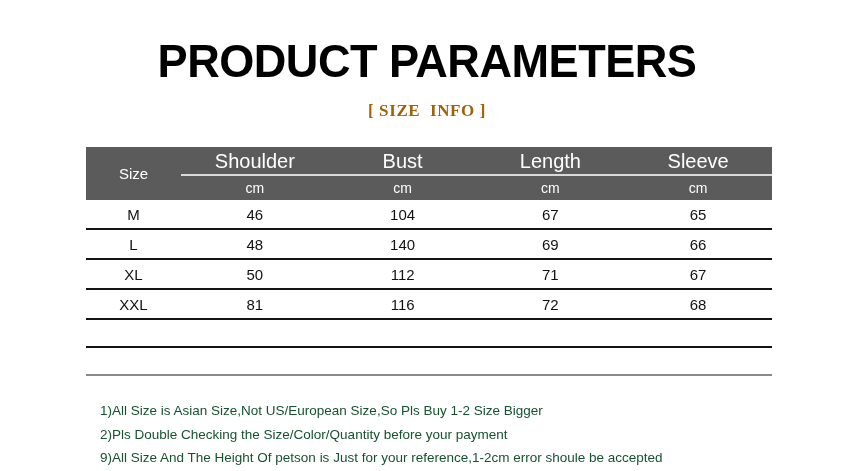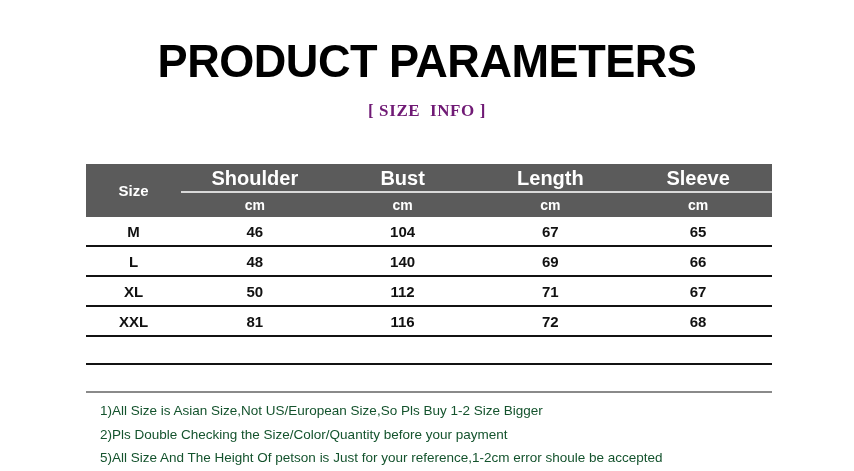--- a/index.html
+++ b/index.html
@@ -48,31 +48,30 @@
     position: absolute;
     left: 0;
     top: 90px;
     width: 854px;
     text-align: center;
     font-family: "Liberation Serif", serif;
     font-weight: bold;
     font-size: 17px;
     line-height: 22px;
     letter-spacing: 0.6px;
-    color: #701a75;
+    color: #a16207;
     white-space: pre;
   }
 
   
   .table-wrap {
     position: absolute;
     left: 86px;
-    top: 154px;
+    top: 137px;
     width: 686px;
-    font-weight: bold;
   }
 
   .thead {
     position: relative;
     background: #5b5b5b;
     height: 53px;
     width: 686px;
   }
 
   .th-size {
@@ -220,16 +219,16 @@
     </div>
 
     <div class="row empty"></div>
     <div class="row empty last-empty"></div>
 
   </div>
 
   <div class="notes">
     <div class="note">1)All Size is Asian Size,Not US/European Size,So Pls Buy 1-2 Size Bigger</div>
     <div class="note">2)Pls Double Checking the Size/Color/Quantity before your payment</div>
-    <div class="note">5)All Size And The Height Of petson is Just for your reference,1-2cm error shoule be accepted</div>
+    <div class="note">9)All Size And The Height Of petson is Just for your reference,1-2cm error shoule be accepted</div>
   </div>
 
 </div>
 
 </body></html>

